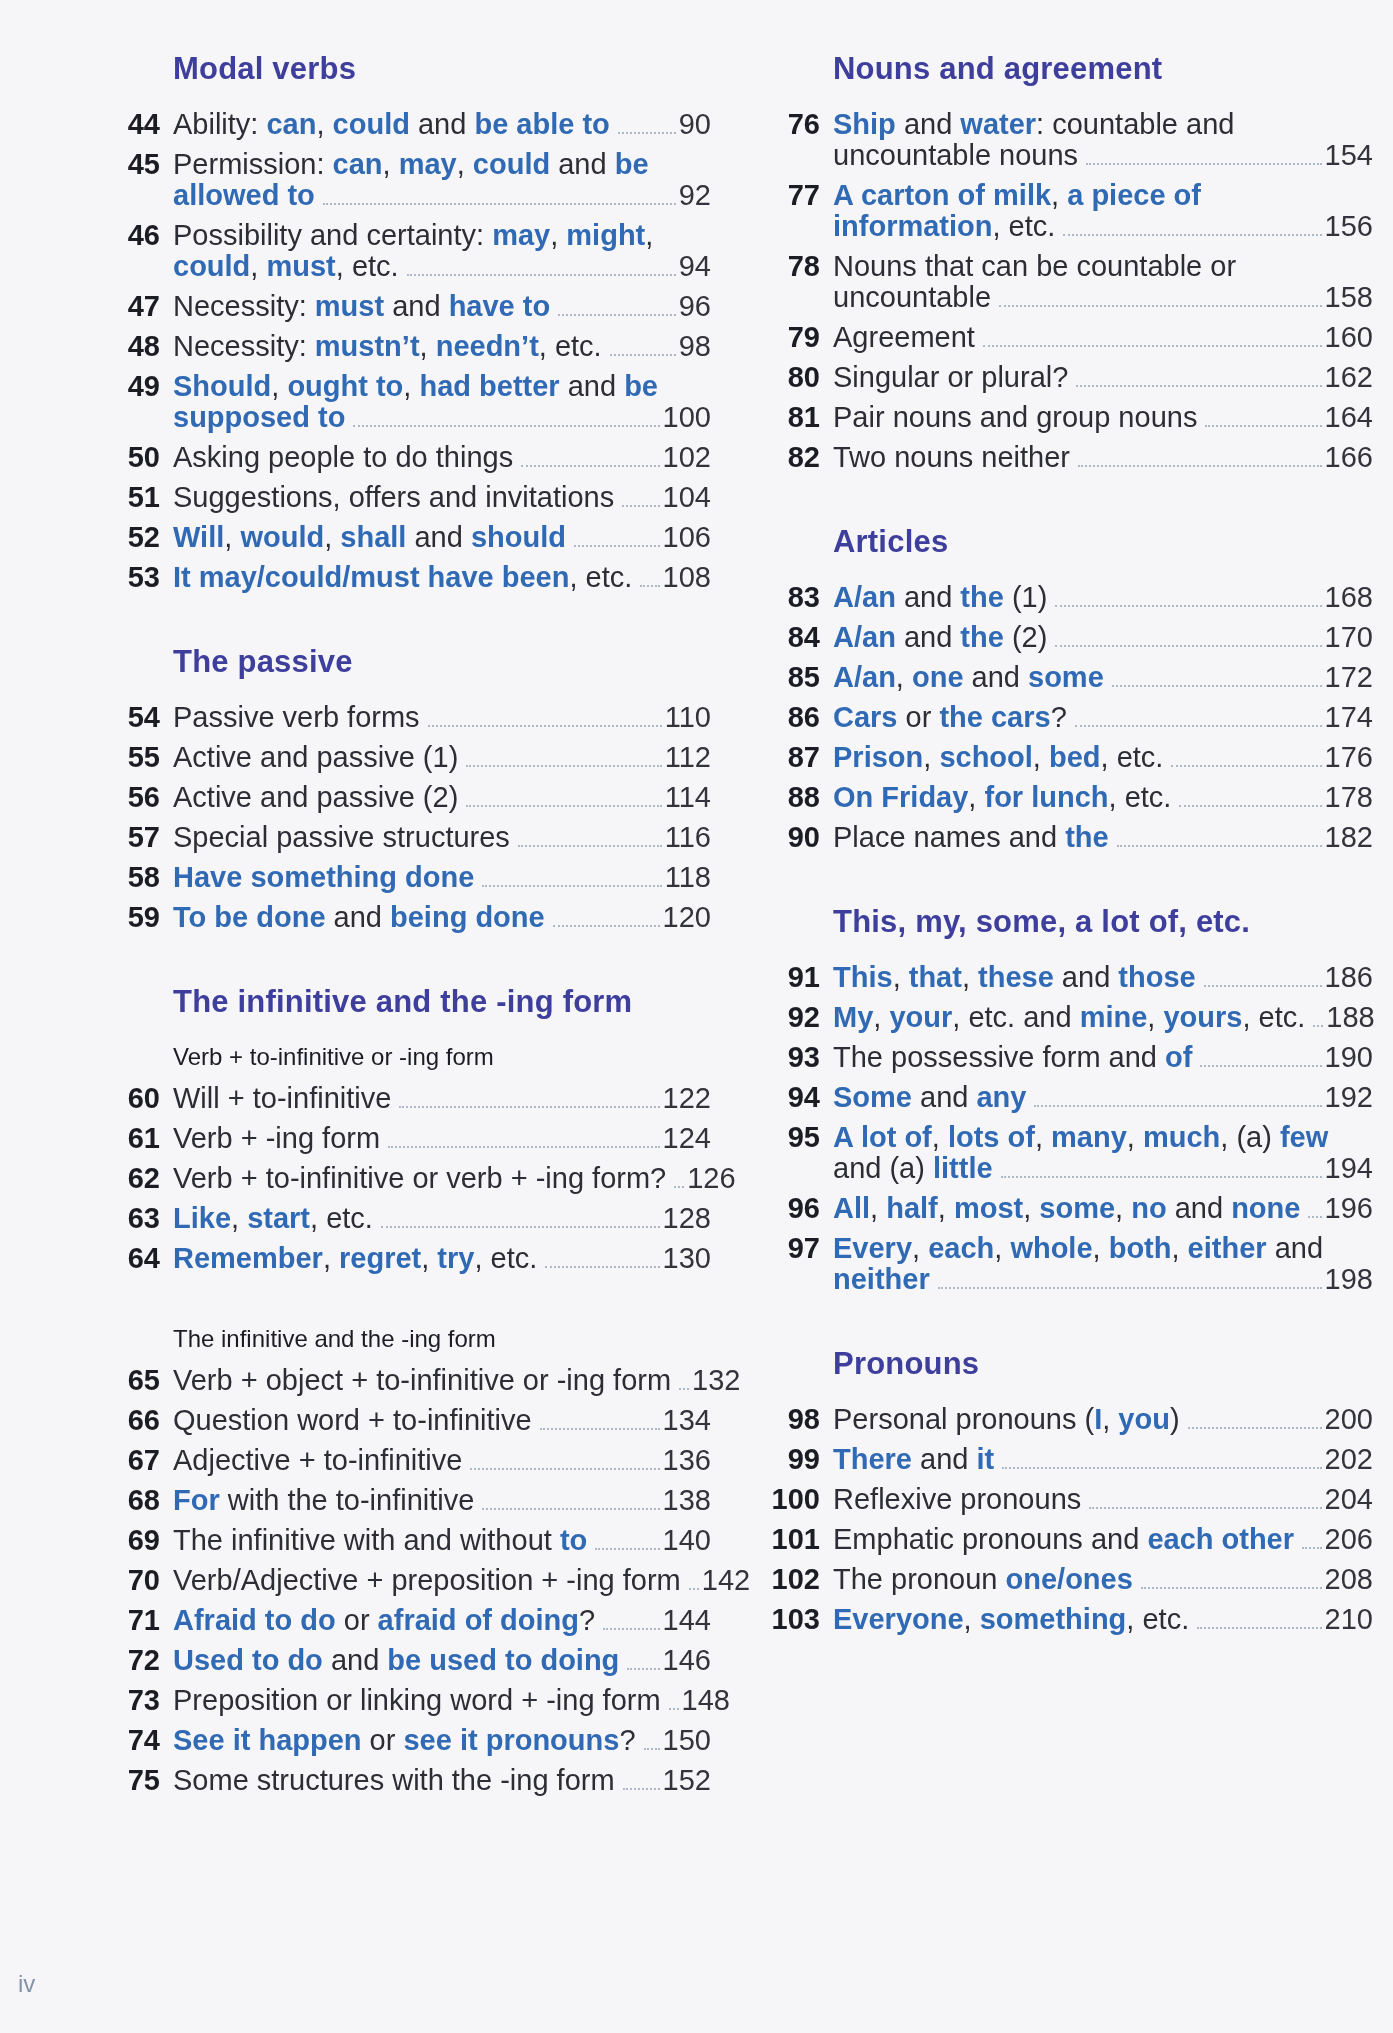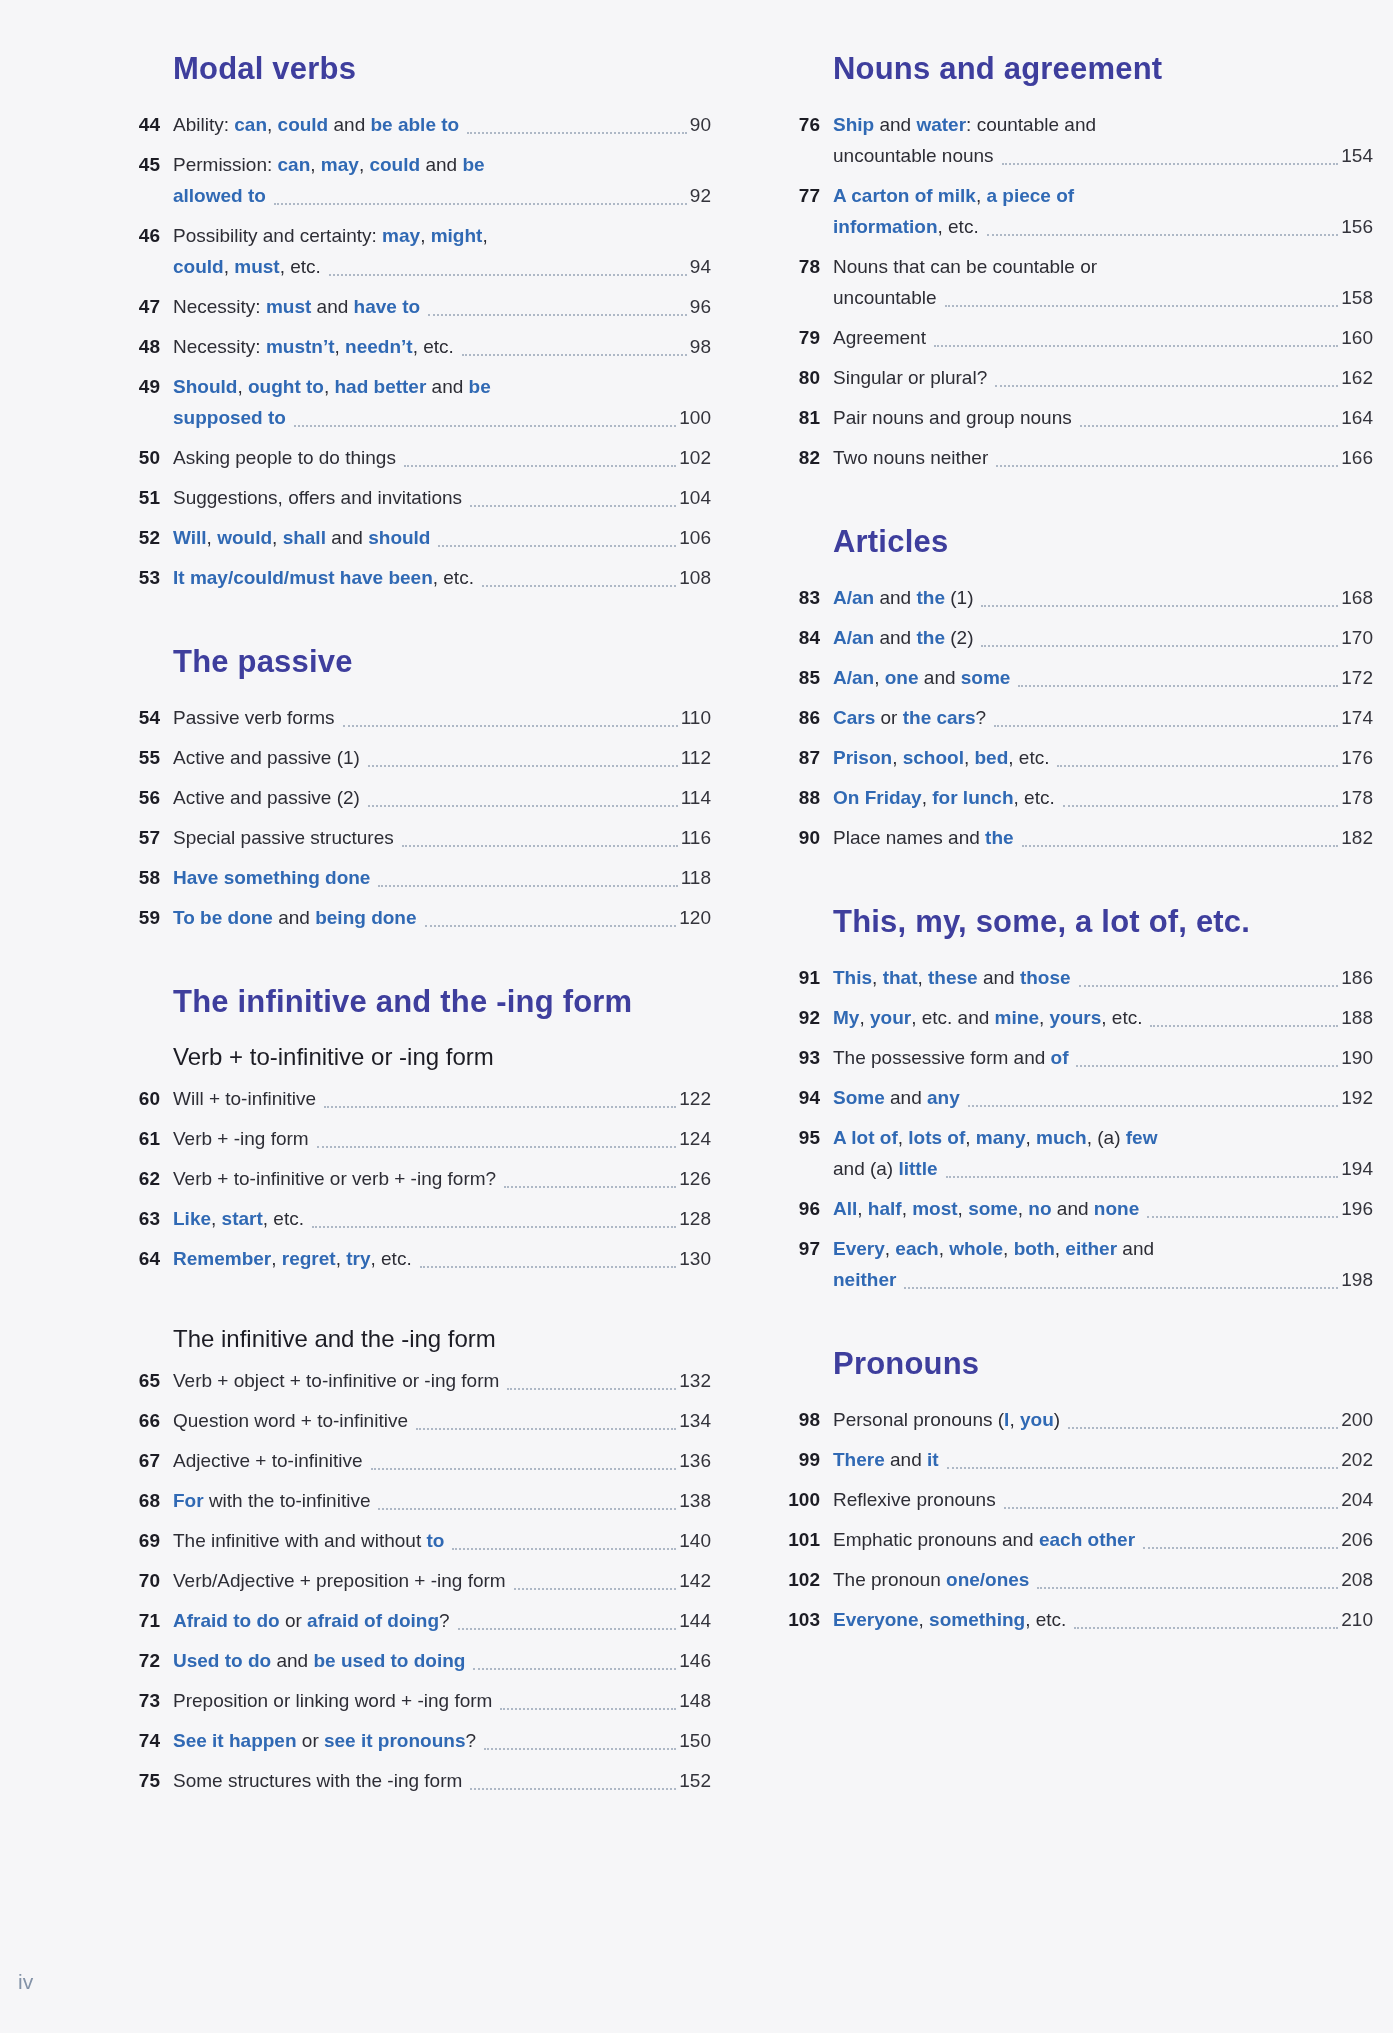--- a/index.html
+++ b/index.html
@@ -39,21 +39,21 @@
   }
   .subheading {
     font-size: 24px;
     line-height: 29px;
     font-weight: normal;
     color: var(--num, #1c1c24);
     margin: 4px 0 12px var(--indent);
     white-space: nowrap;
   }
 
-  .entry { display: flex; margin-bottom: 9px; font-size: 19px; line-height: 31px; }
+  .entry { display: flex; margin-bottom: 9px; font-size: 29px; line-height: 31px; }
   .num {
     flex: none;
     width: var(--numw);
     margin-right: 13px;
     text-align: right;
     font-weight: bold;
     color: var(--num, #1c1c24);
   }
   .body { flex: 1 1 auto; min-width: 0; }
   .line { display: flex; align-items: flex-end; }
@@ -64,21 +64,21 @@
     min-width: 10px;
     border-bottom: 2px dotted var(--leader, #aeb8c6);
     margin: 0 3px 6px 8px;
   }
   .pg { flex: none; color: var(--page, #33333b); }
 
   .folio {
     position: absolute;
     left: 18px;
     top: 1970px;
-    font-size: 21px;
+    font-size: 24px;
     color: var(--folio, #8493a8);
   }
 </style>
 </head>
 <body>
 
 <div class="page">
   <div class="columns">
     <div class="col col-left" id="col-left">
         <div class="section">

